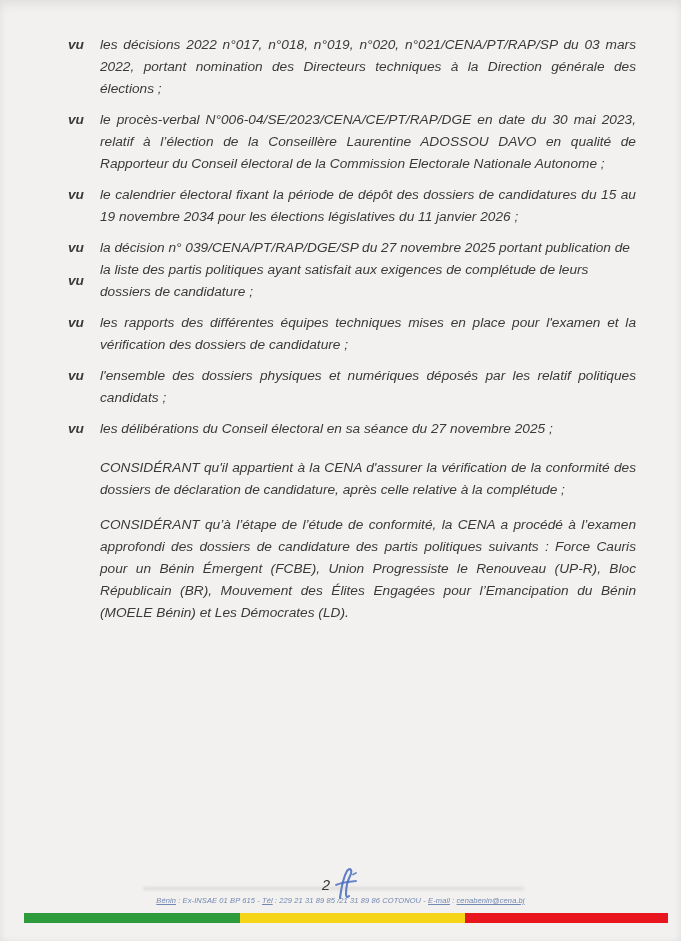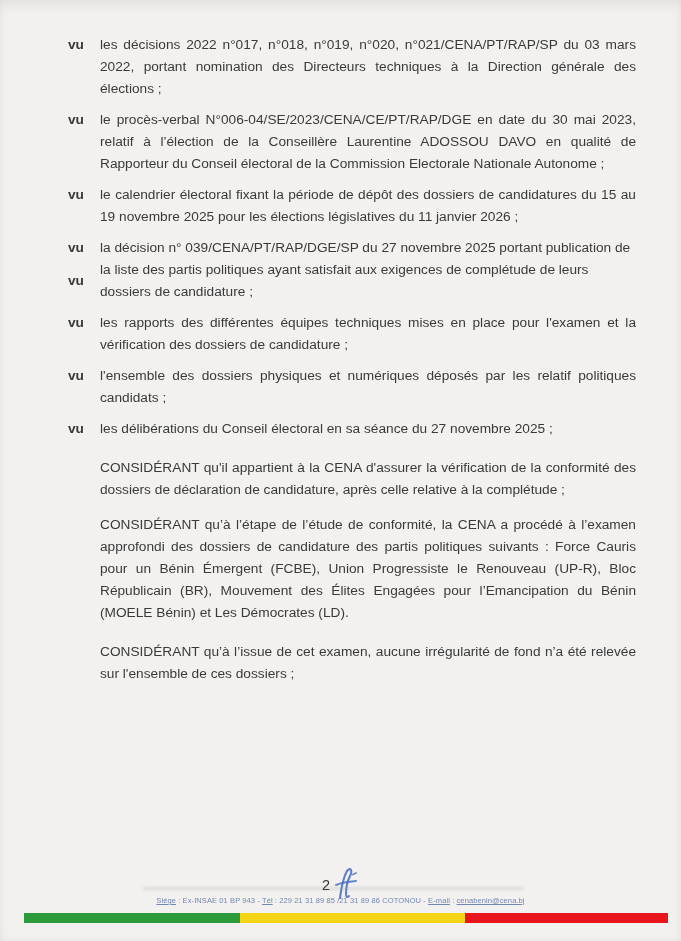--- a/index.html
+++ b/index.html
@@ -8,20 +8,21 @@
     background: #e9e8e6;
     font-family: "Liberation Sans", sans-serif;
     overflow: hidden;
   }
   .page {
     position: relative;
     width: 681px; height: 941px;
     background: #f2f1ef;
     box-shadow: inset 0 6px 10px rgba(0,0,0,0.06), inset 0 -2px 6px rgba(0,0,0,0.03);
     color: #3a3a3a;
+    font-style: italic;
   }
   .doc-body {
     position: absolute;
     left: 68px; top: 34px;
     width: 568px;
     font-size: 13.7px;
     line-height: 22px;
   }
   .vu-row { display: flex; margin-bottom: 9px; }
   .vu-markers {
@@ -108,21 +109,21 @@
       <div class="vu-markers">
         <span class="vu-marker">vu</span>
       </div>
       <div class="vu-text">le procès-verbal N°006-04/SE/2023/CENA/CE/PT/RAP/DGE en date du 30 mai 2023, relatif à l’élection de la Conseillère Laurentine ADOSSOU DAVO en qualité de Rapporteur du Conseil électoral de la Commission Electorale Nationale Autonome ;</div>
     </div>
 
     <div class="vu-row">
       <div class="vu-markers">
         <span class="vu-marker">vu</span>
       </div>
-      <div class="vu-text">le calendrier électoral fixant la période de dépôt des dossiers de candidatures du 15 au 19 novembre 2025 pour les élections législatives du 11 janvier 2026 ;</div>
+      <div class="vu-text">le calendrier électoral fixant la période de dépôt des dossiers de candidatures du 15 au 19 novembre 2034 pour les élections législatives du 11 janvier 2026 ;</div>
     </div>
 
     <div class="vu-row">
       <div class="vu-markers">
         <span class="vu-marker">vu</span>
         <span class="vu-marker stray">vu</span>
       </div>
       <div class="vu-text rag">la décision n° 039/CENA/PT/RAP/DGE/SP du 27 novembre 2025 portant publication de la liste des partis politiques ayant satisfait aux exigences de complétude de leurs dossiers de candidature ;</div>
     </div>
 
@@ -142,35 +143,34 @@
 
     <div class="vu-row">
       <div class="vu-markers">
         <span class="vu-marker">vu</span>
       </div>
       <div class="vu-text">les délibérations du Conseil électoral en sa séance du 27 novembre 2025 ;</div>
     </div>
 
     <p class="para gap-top">CONSIDÉRANT qu'il appartient à la CENA d'assurer la vérification de la conformité des dossiers de déclaration de candidature, après celle relative à la complétude ;</p>
     <p class="para">CONSIDÉRANT qu’à l’étape de l’étude de conformité, la CENA a procédé à l’examen approfondi des dossiers de candidature des partis politiques suivants : Force Cauris pour un Bénin Émergent (FCBE), Union Progressiste le Renouveau (UP-R), Bloc Républicain (BR), Mouvement des Élites Engagées pour l’Emancipation du Bénin (MOELE Bénin) et Les Démocrates (LD).</p>
-    <p class="para gap-top">CONSIDÉRANT qu’à l’issue de cet examen, aucune irrégularité de fond n’a été relevée sur l'ensemble de ces dossiers ;</p>
 
   </div>
 
   <div class="page-footer">
     <div class="pageno-row">
       <span class="pageno">2</span>
       <svg class="paraph-svg" width="26" height="32" viewBox="0 0 26 32" fill="none">
         <path d="M7,30 C8,22 10,10 14,3 C17,-1 20,2 17,8 C15,12 13,18 13,26 C13,29 14,30 16,28" stroke="#4a6fc0" stroke-width="2.1" stroke-linecap="round" opacity="0.88"></path>
         <path d="M3,17 C9,14.5 17,13.5 23,13" stroke="#4a6fc0" stroke-width="1.9" stroke-linecap="round" opacity="0.82"></path>
         <path d="M20,6.5 L23,5" stroke="#4a6fc0" stroke-width="1.8" stroke-linecap="round" opacity="0.8"></path>
       </svg>
     </div>
     <div class="contact-line">
-      <span class="u">Siège</span><span> : Ex-INSAE 01 BP 943 - </span><span class="u">Tél</span><span> : 229 21 31 89 85 /21 31 89 86 COTONOU - </span><span class="u">E-mail</span><span> : </span><span class="email">cenabenin@cena.bj</span>
+      <span class="u">Bénin</span><span> : Ex-INSAE 01 BP 615 - </span><span class="u">Tél</span><span> : 229 21 31 89 85 /21 31 89 86 COTONOU - </span><span class="u">E-mail</span><span> : </span><span class="email">cenabenin@cena.bj</span>
     </div>
     <div class="scan-smudge"></div>
     <div class="flag-bar">
       <div class="flag-seg green"></div>
       <div class="flag-seg yellow"></div>
       <div class="flag-seg red"></div>
     </div>
   </div>
 
 </div>

